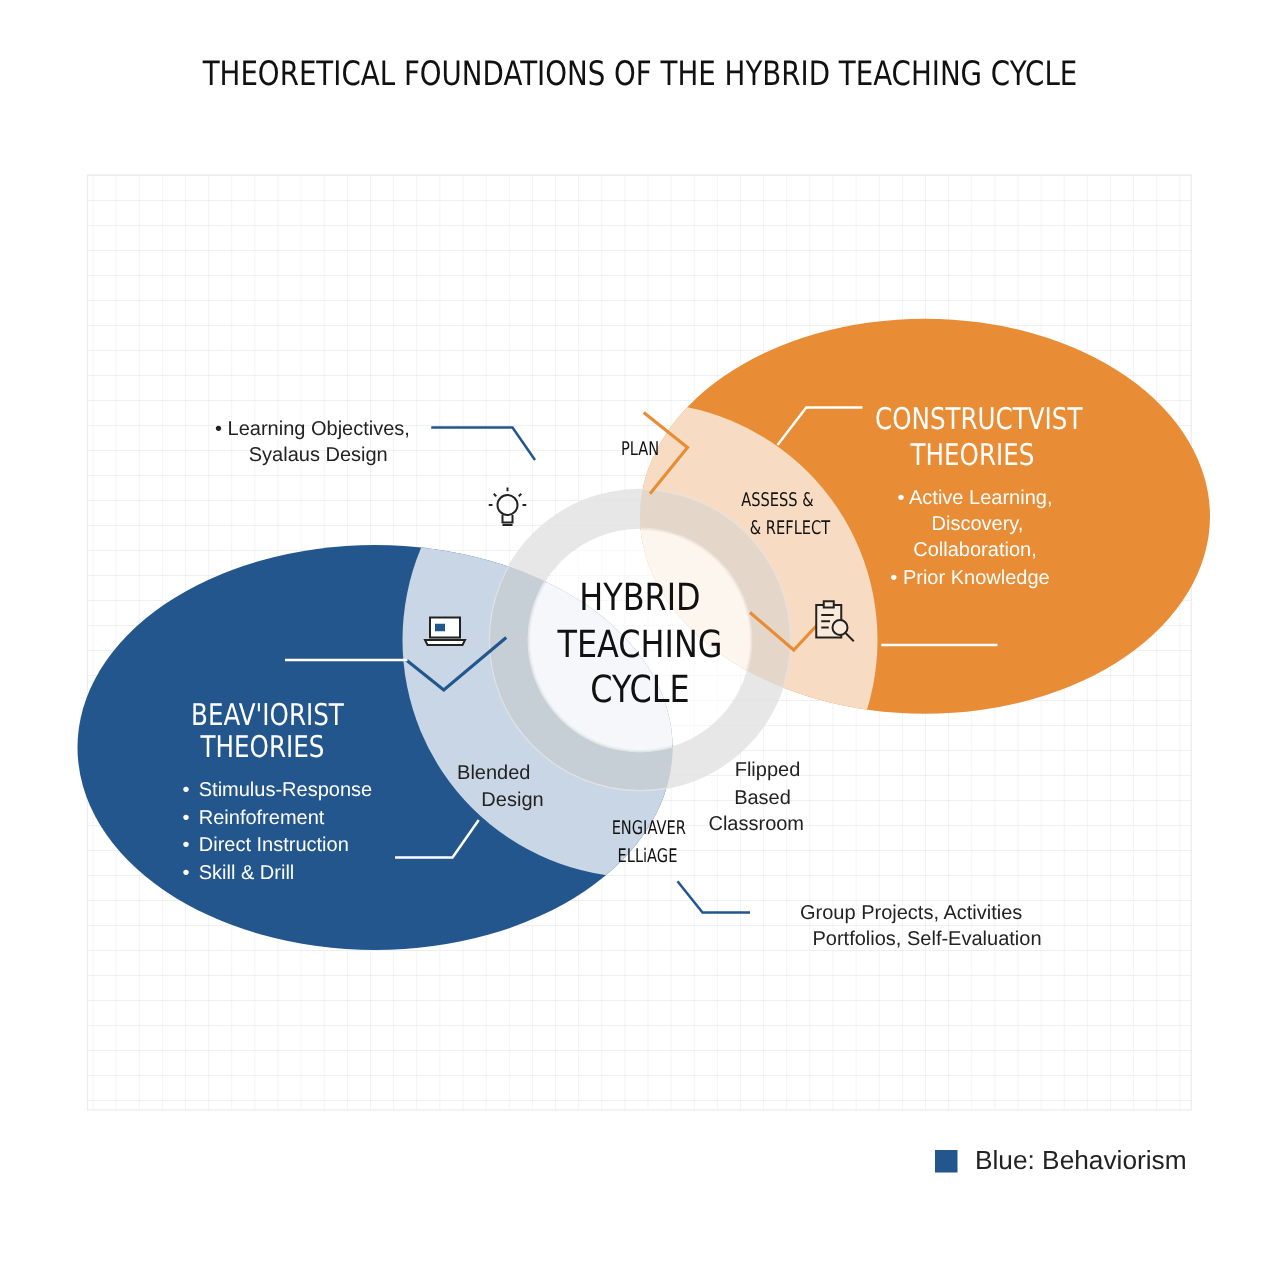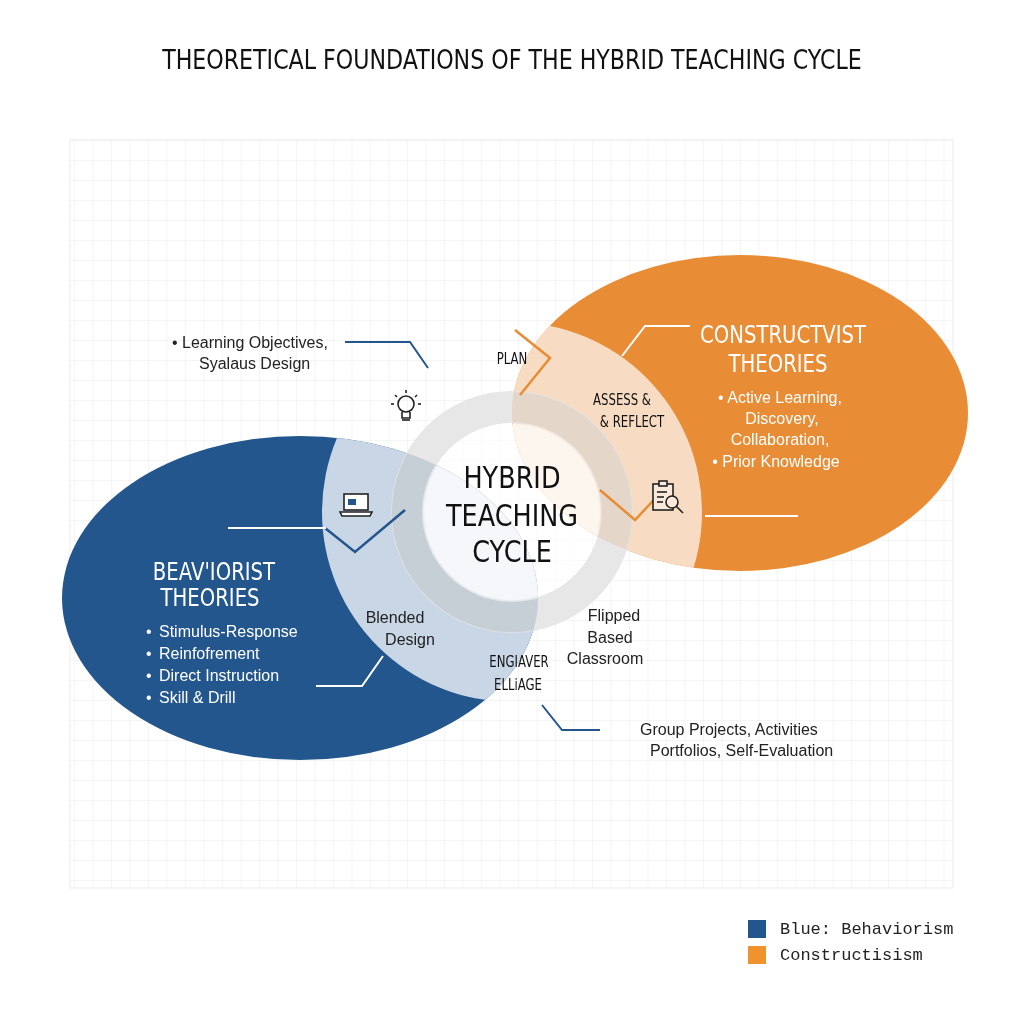--- a/index.html
+++ b/index.html
@@ -3,21 +3,21 @@
 <meta charset="utf-8">
 <style>
   html, body { margin:0; padding:0; background:#ffffff; }
   body { width:1024px; height:1024px; position:relative; overflow:hidden; font-family:"DejaVu Sans", sans-serif; }
   .title {
     position:absolute; left:0; top:44px; width:1024px; text-align:center;
     font-family:"DejaVu Sans", sans-serif; font-size:27px; letter-spacing:0px;
     transform:scaleX(0.82); color:#111; font-weight:400;
   }
   svg.diagram { position:absolute; left:0; top:0; }
-  .legend { position:absolute; left:748px; top:916px; font-family:Liberation Mono, monospace; font-size:17px; color:#222; }
+  .legend { position:absolute; left:748px; top:916px; font-family:Liberation Sans, sans-serif; font-size:21px; color:#222; }
   .legend-row { display:flex; align-items:center; height:26px; }
   .swatch { width:18px; height:18px; margin-right:14px; }
   .purple { color:#6b3fa0; }
   .green { color:#2e8b4a; }
 </style>
 </head>
 <body>
 
 <div class="title">THEORETICAL FOUNDATIONS OF THE HYBRID TEACHING CYCLE</div>
 
@@ -146,17 +146,13 @@
     <text x="640" y="735">Group Projects, Activities</text>
     <text x="650" y="756">Portfolios, Self-Evaluation</text>
   </g>
 </svg>
 
 <div class="legend">
   <div class="legend-row">
     <div class="swatch" style="background:#23568c"></div>
     <span>Blue: Behaviorism</span>
   </div>
-  <div class="legend-row">
-    <div class="swatch" style="background:#f0922e"></div>
-    <span>Constructisism</span>
-  </div>
 </div>
 
 </body></html>

